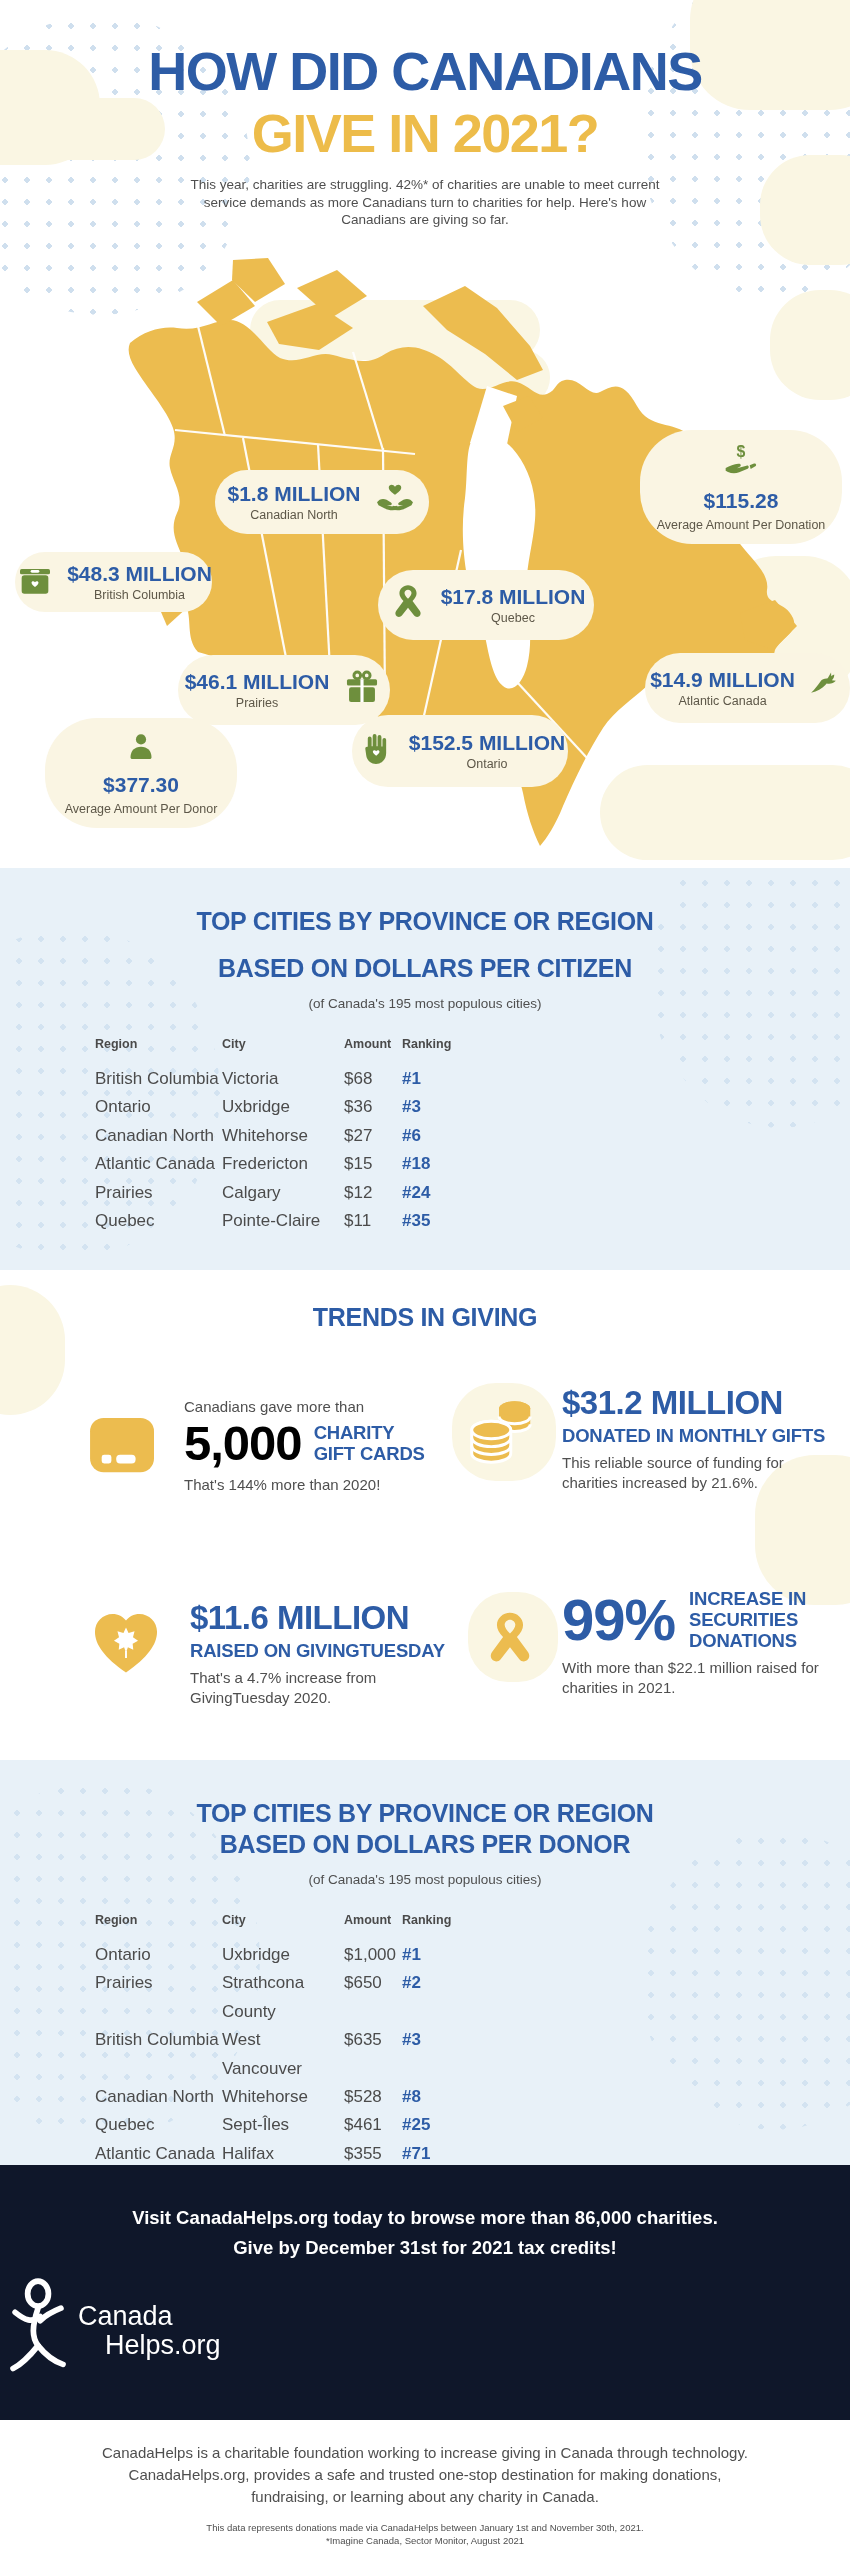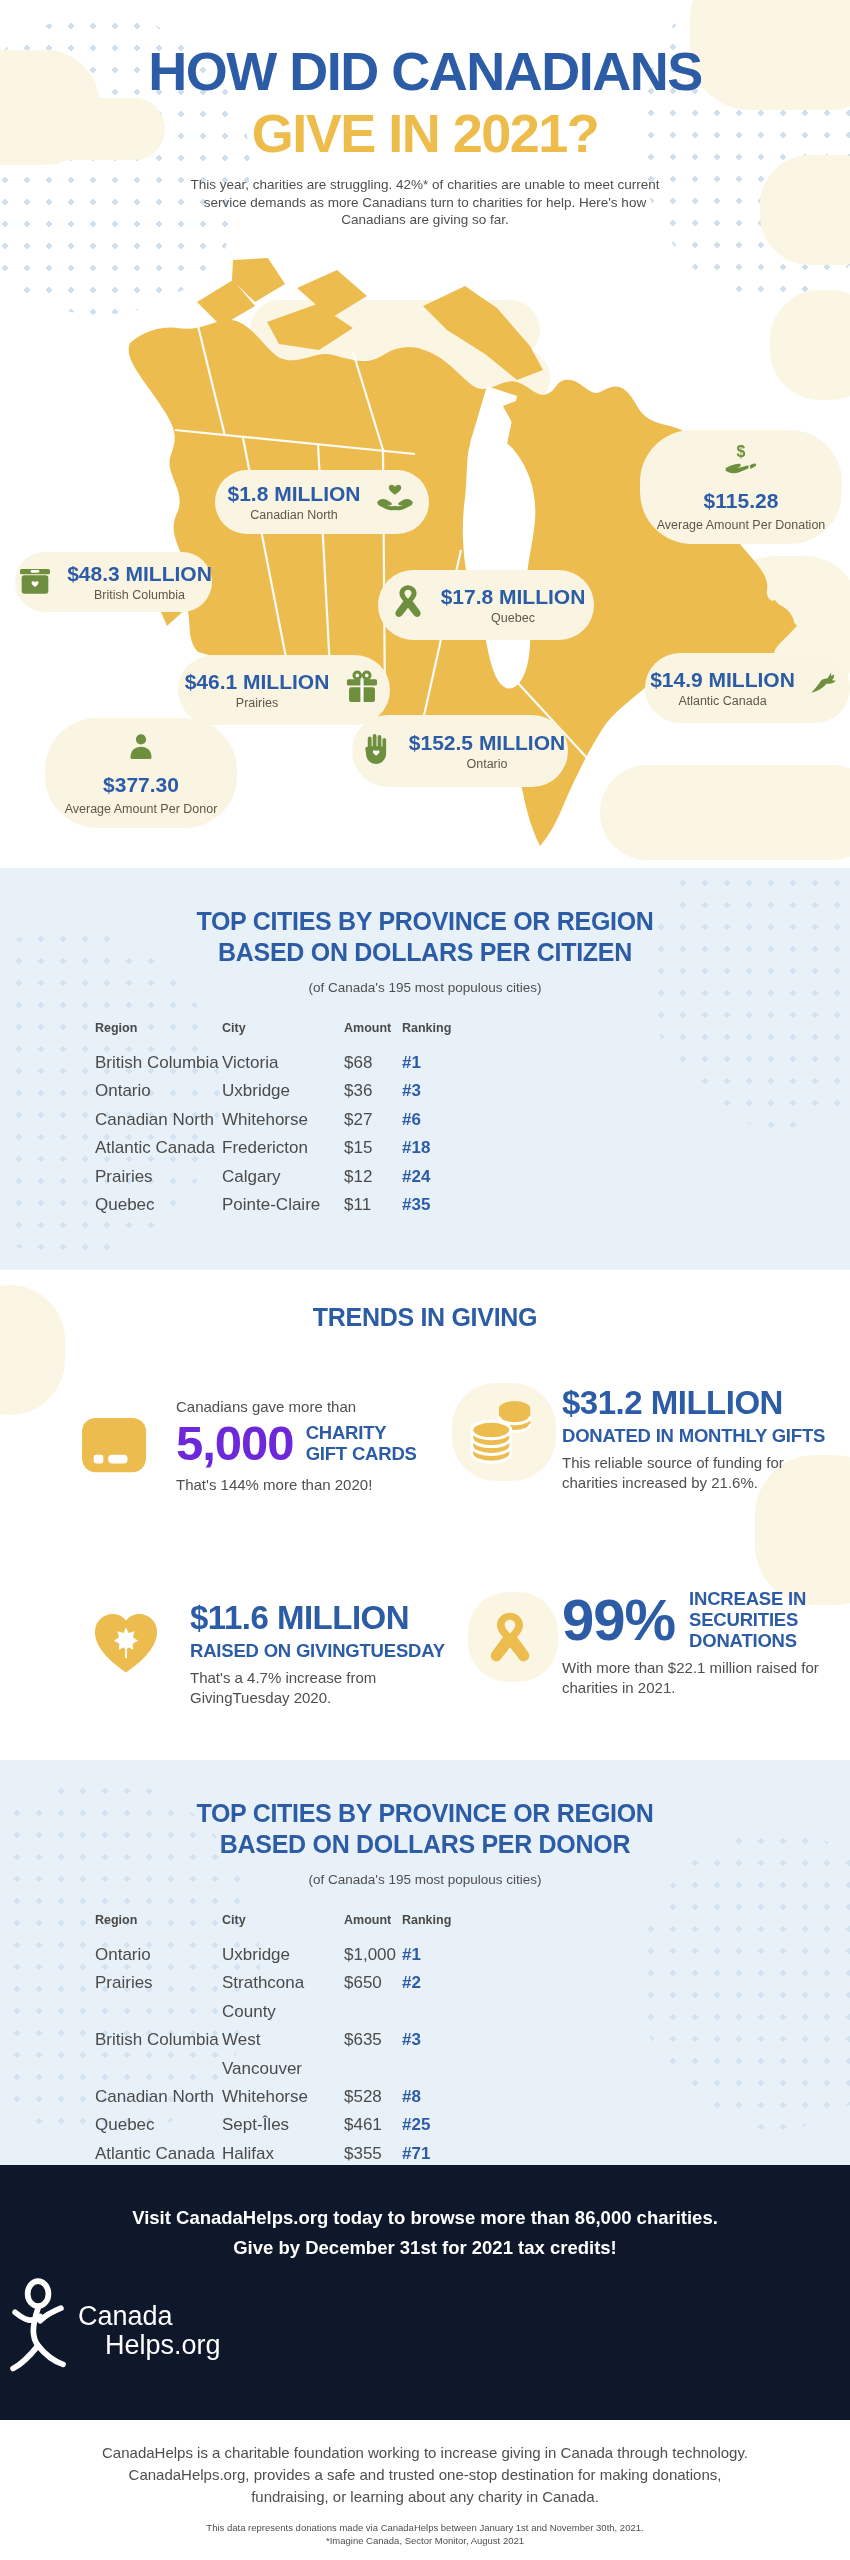--- a/index.html
+++ b/index.html
@@ -43,21 +43,21 @@
   .trow { display:contents; }
   .hcell { font-size:12.5px; font-weight:bold; color:#4a4a4a; padding-bottom:14px; }
   .cell { font-size:17px; color:#4b4b4b; line-height:28.4px; }
   .cell.rank { color:#2d5ca6; font-weight:bold; }
 
   
   .trends-title { position:absolute; top:1303px; width:100%; text-align:center;
                   font-size:25px; font-weight:bold; color:#2d5ca6; letter-spacing:-0.3px; }
   .tr-block { position:absolute; display:flex; align-items:flex-start; }
   .intro { font-size:15px; color:#4f4f4f; margin-bottom:3px; }
-  .bignum { font-size:49px; font-weight:bold; color:#6d28d9; line-height:50px; letter-spacing:-1px; }
+  .bignum { font-size:49px; font-weight:bold; color:#000000; line-height:50px; letter-spacing:-1px; }
   .bignum2 { font-size:33px; font-weight:bold; color:#2d5ca6; line-height:36px; letter-spacing:-0.5px; white-space:nowrap; }
   .bignum99 { font-size:58px; font-weight:bold; color:#2d5ca6; line-height:56px; letter-spacing:-1px; }
   .biglabel { font-size:18.5px; font-weight:bold; color:#2d5ca6; line-height:21px; letter-spacing:-0.2px; }
   .stack2, .stack3 { display:flex; flex-direction:column; justify-content:center; }
   .note { font-size:15px; color:#4f4f4f; line-height:19.5px; margin-top:7px; }
   .numrow { display:flex; align-items:center; gap:12px; }
 
   
   .footer-blue { position:absolute; left:0; top:2165px; width:850px; height:255px; background:#0f172a; }
   .cta { margin-top:38px; text-align:center; color:#ffffff; font-size:18.5px; font-weight:bold; line-height:30px; }
@@ -225,21 +225,21 @@
       </span>
       <div class="amt">$377.30</div>
       <div class="lbl">Average Amount Per Donor</div>
     </div>
   </div>
 
   <div class="bluesec" style="top:868px;height:402px;">
     <div class="dots on-blue" style="left:-80px;top:60px;width:300px;height:330px;"></div>
     <div class="dots on-blue" style="left:650px;top:-40px;width:260px;height:300px;"></div>
     <div class="sec-title">TOP CITIES BY PROVINCE OR REGION</div>
-    <div class="sec-title" style="margin-top:0;">BASED ON DOLLARS PER CITIZEN</div>
+    <div class="sec-title" style="margin-top:16px;">BASED ON DOLLARS PER CITIZEN</div>
     <div class="sec-sub">(of Canada's 195 most populous cities)</div>
     <div class="table">
       <span class="hcell">Region</span>
       <span class="hcell">City</span>
       <span class="hcell">Amount</span>
       <span class="hcell">Ranking</span>
       <div class="trow">
         <span class="cell">British Columbia</span>
         <span class="cell">Victoria</span>
         <span class="cell">$68</span>
@@ -273,21 +273,21 @@
         <span class="cell">Quebec</span>
         <span class="cell">Pointe-Claire</span>
         <span class="cell">$11</span>
         <span class="cell rank">#35</span>
       </div>
     </div>
   </div>
 
   <div class="trends-title">TRENDS IN GIVING</div>
 
-  <div class="tr-block" style="left:80px;top:1398px;width:345px;gap:26px;">
+  <div class="tr-block" style="left:88px;top:1398px;width:345px;gap:26px;">
     <span class="micon" style="margin-top:16px;">
       <svg width="70" height="62" viewBox="0 0 72 64">
         <rect x="2" y="4" width="66" height="56" rx="14" fill="#ecbc4f"></rect>
         <rect x="14" y="42" width="10" height="9" rx="2.5" fill="#ffffff"></rect>
         <rect x="29" y="42" width="20" height="9" rx="4" fill="#ffffff"></rect>
       </svg>
     </span>
     <div>
       <div class="intro">Canadians gave more than</div>
       <div class="numrow">

